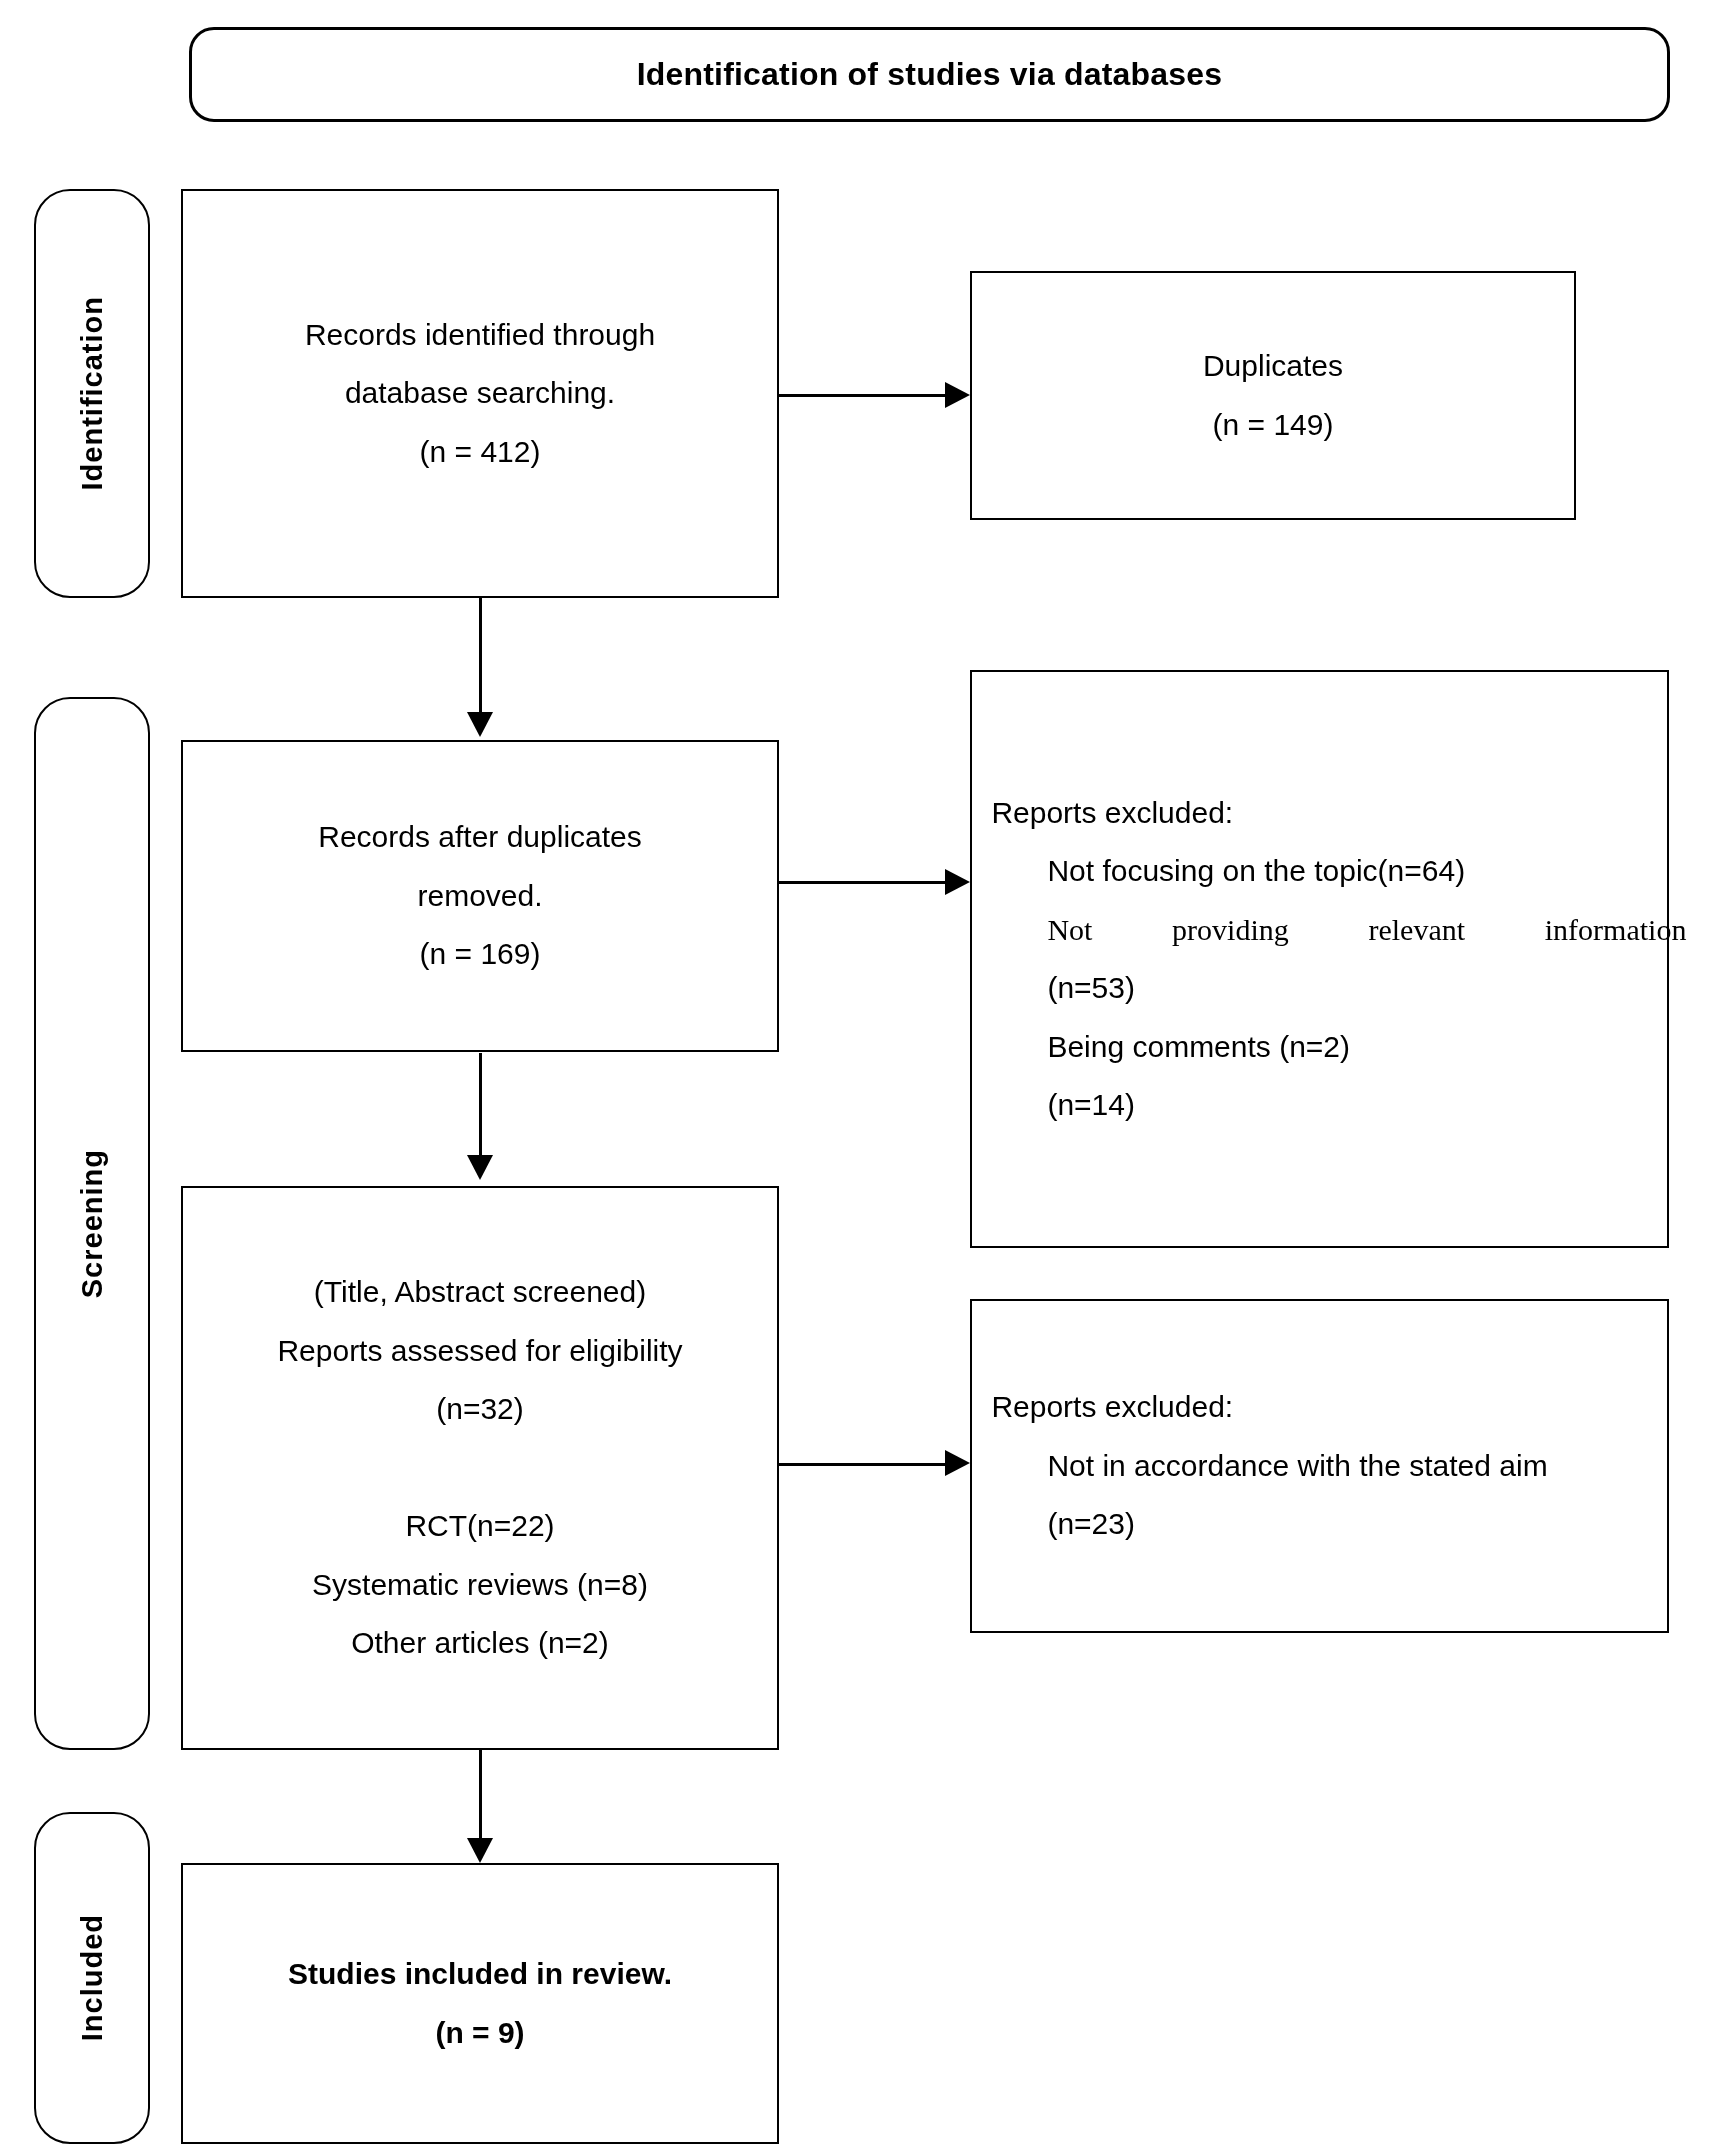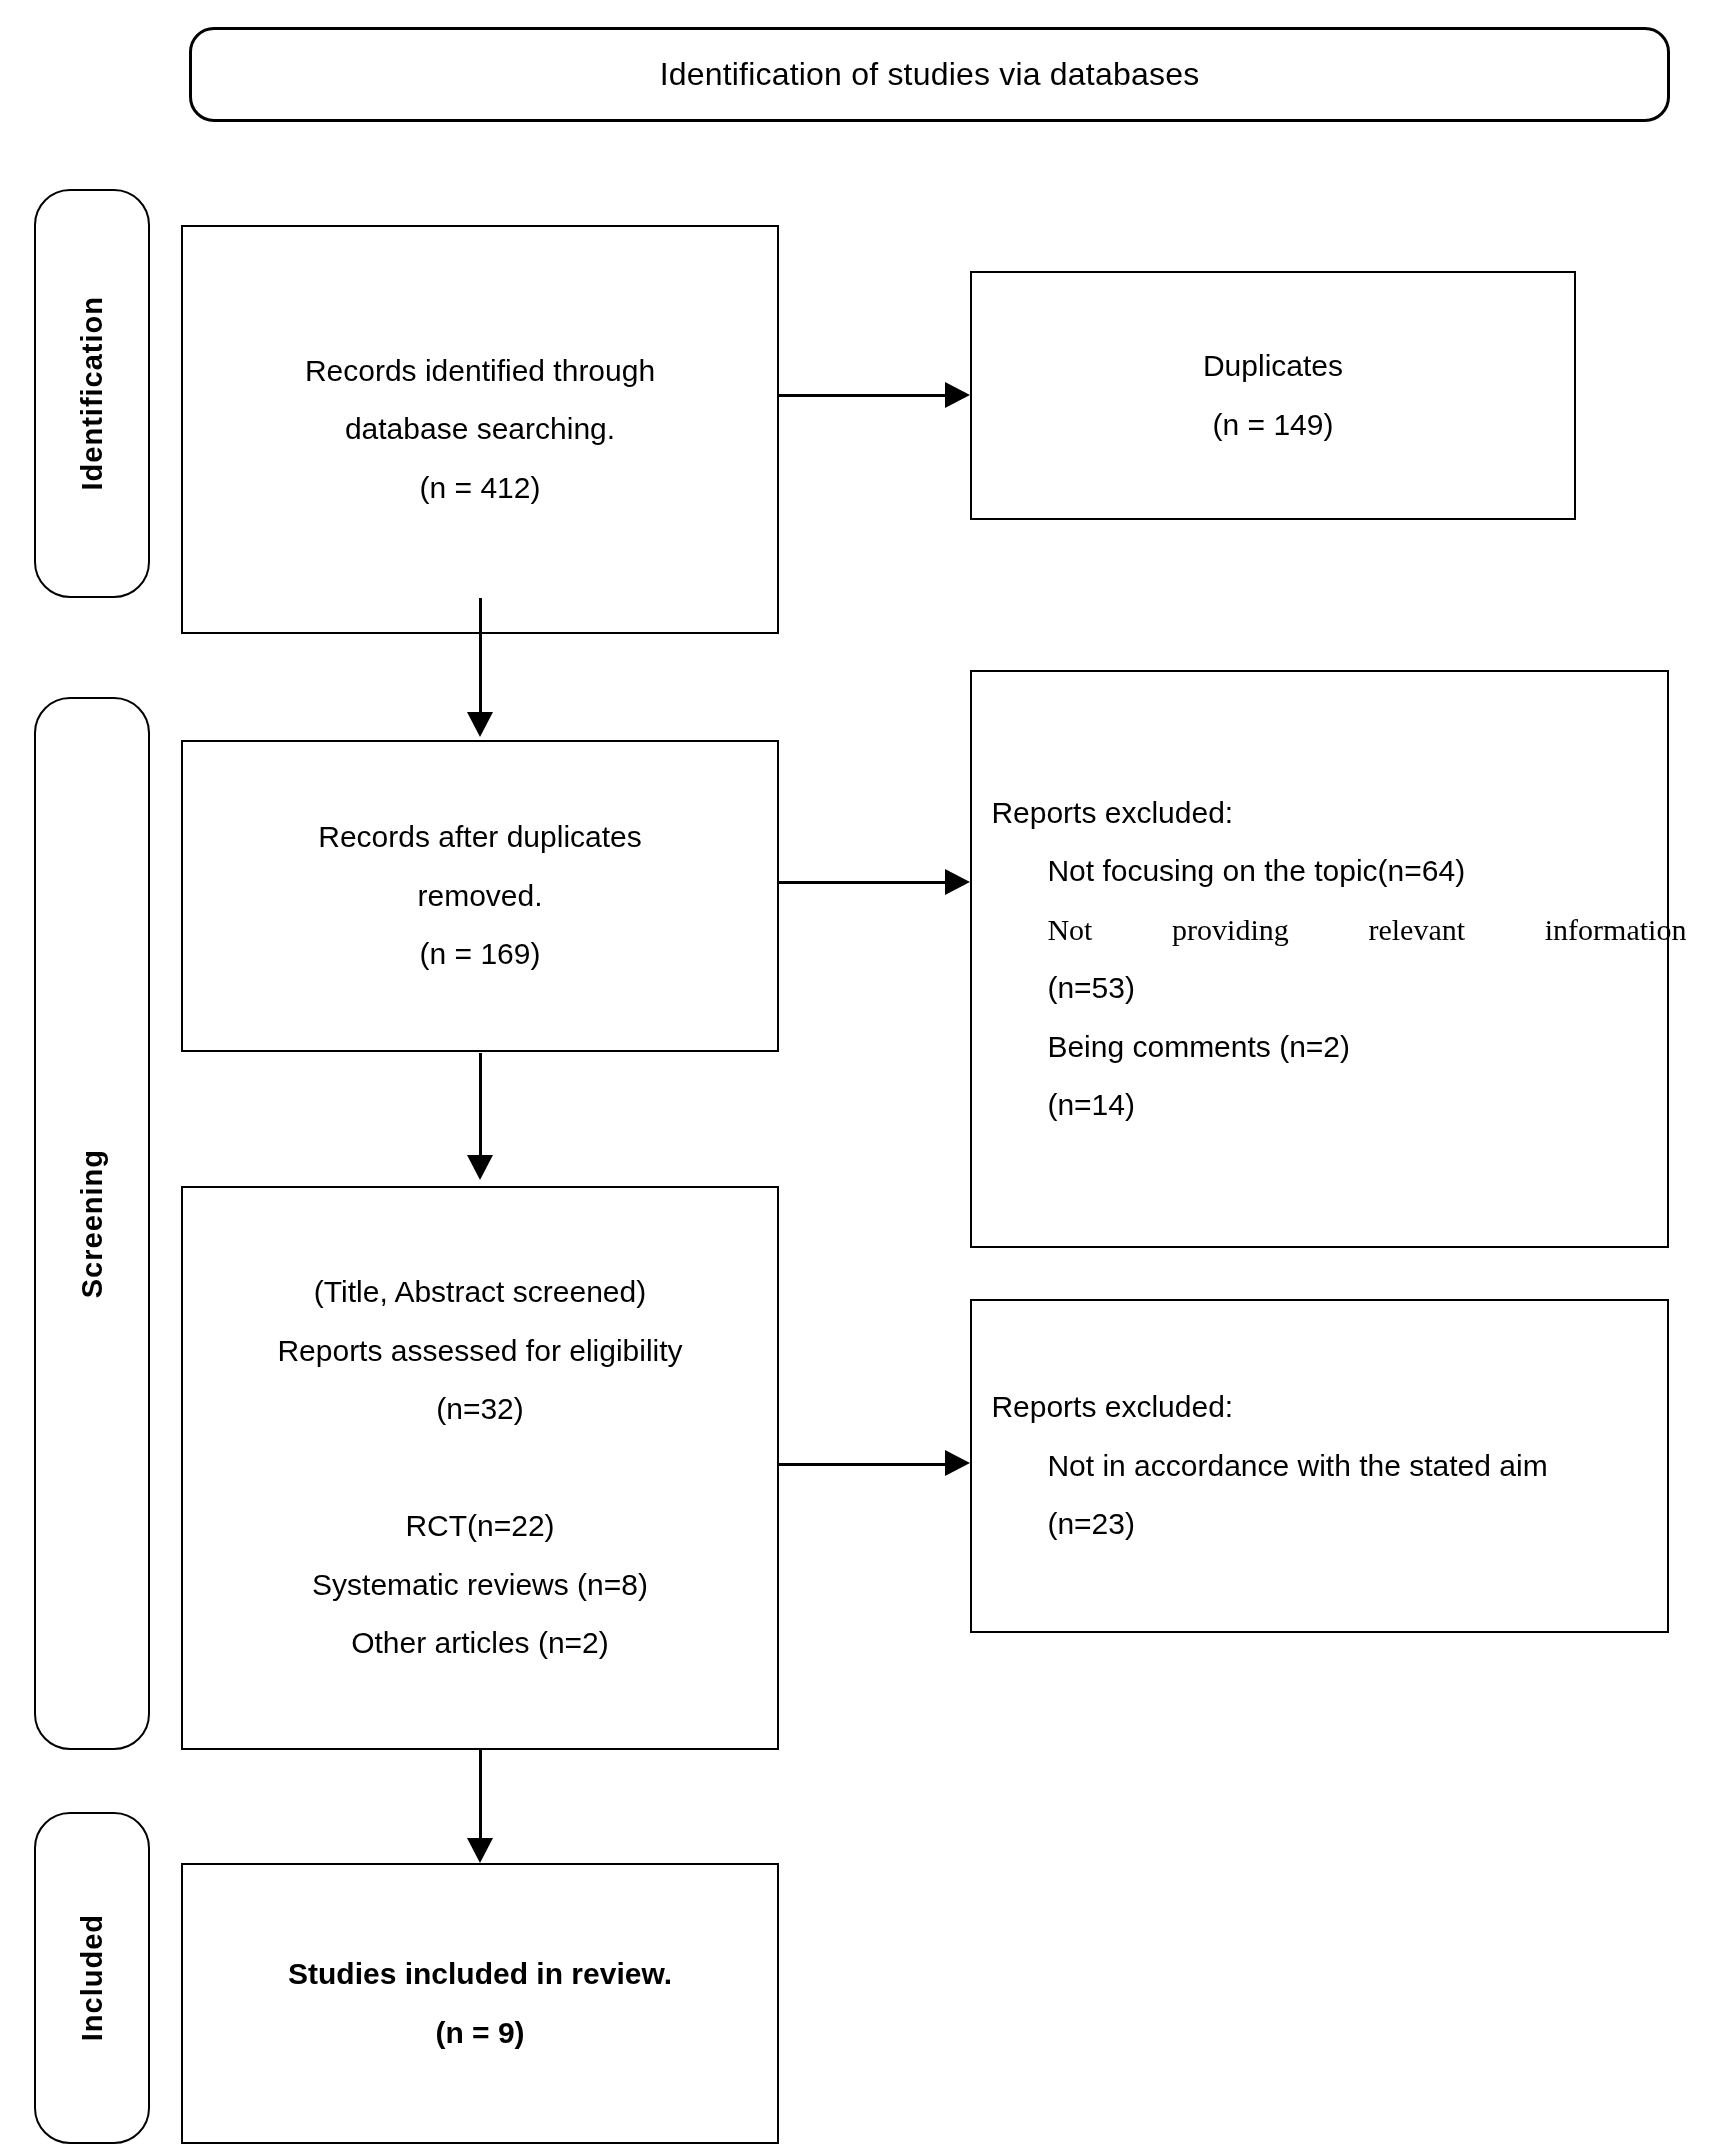--- a/index.html
+++ b/index.html
@@ -48,21 +48,21 @@
   .pad-left{padding-left:19.4px;padding-right:19.4px;}
 
   
   #title-banner{
     left:189px;top:27px;width:1481px;height:95px;
     border-width:3.4px;
     border-radius:25px;
     align-items:center;
     justify-content:center;
   }
-  #title-banner .line{font-size:32px;line-height:1.2;font-weight:400;letter-spacing:0.2px;}
+  #title-banner .line{font-size:32px;line-height:1.2;font-weight:700;letter-spacing:0.2px;}
 
   
   .vlabel{
     position:absolute;
     box-sizing:border-box;
     border:2.9px solid #000000;
     border-radius:36px;
     background:#ffffff;
     display:flex;
     align-items:center;
@@ -109,21 +109,21 @@
   </div>
 
   <div class="vlabel" style="left:34px;top:697px;width:116px;height:1053px;">
     <span>Screening</span>
   </div>
 
   <div class="vlabel" style="left:34px;top:1812px;width:116px;height:332px;">
     <span>Included</span>
   </div>
 
-  <div class="box centered" style="left:181px;top:189px;width:598px;height:409px;margin-top:36px;">
+  <div class="box centered" style="left:181px;top:189px;width:598px;height:409px;">
     <div class="box-lines">
       <div class="line center">Records identified through</div>
       <div class="line center">database searching.</div>
       <div class="line center">(n = 412)</div>
     </div>
   </div>
 
   <div class="box centered" style="left:970px;top:271px;width:606px;height:249px;">
     <div class="box-lines">
       <div class="line center">Duplicates</div>

